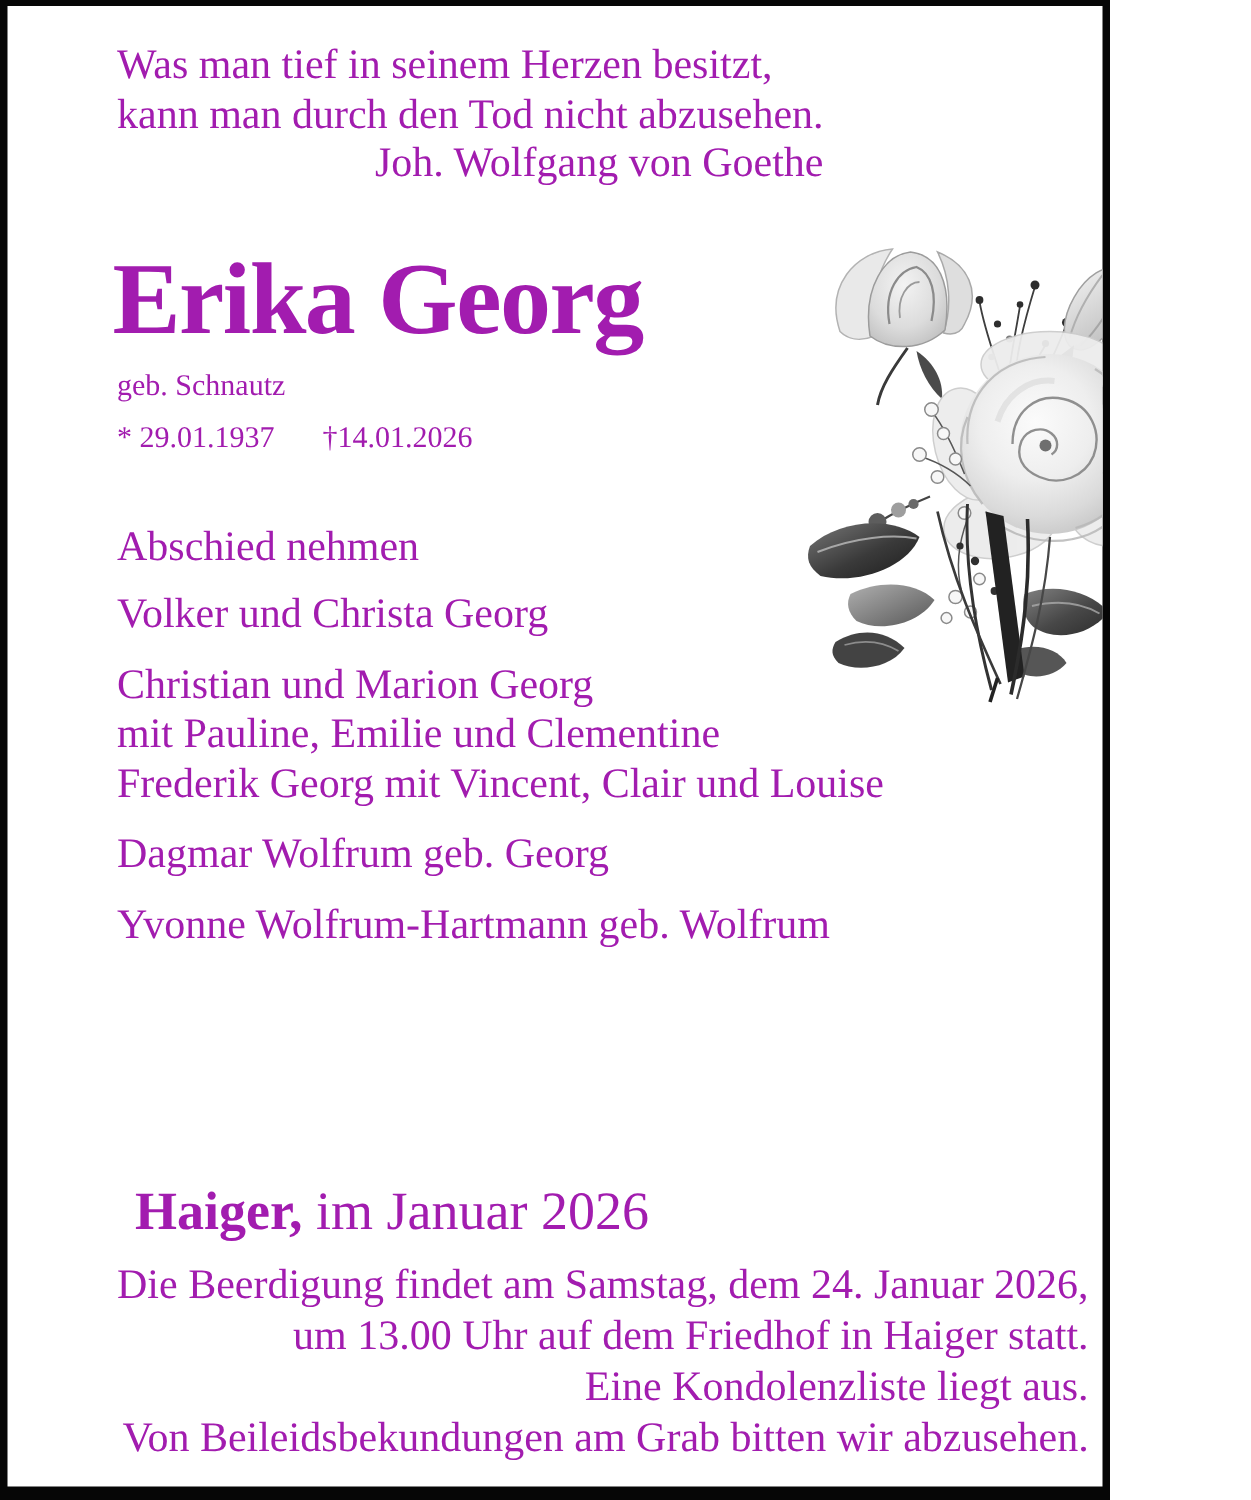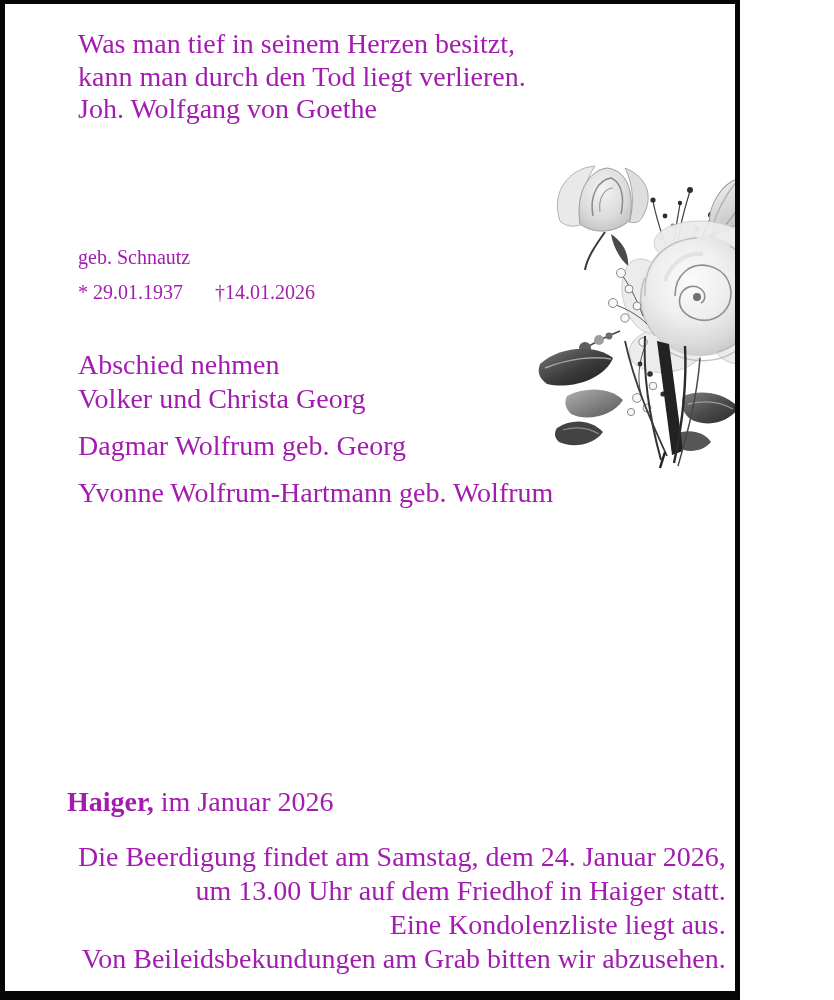--- a/index.html
+++ b/index.html
@@ -22,20 +22,21 @@
   }
   .abs { position: absolute; white-space: nowrap; }
 
   .quote {
     top: 24px;
     left: 73px;
     font-size: 28px;
     line-height: 32.5px;
   }
   .quote-attribution {
+    margin-left: 172px;
   }
 
   .deceased-name {
     top: 158px;
     left: 70px;
     font-size: 68px;
     font-weight: bold;
     letter-spacing: -1px;
     line-height: 1.1;
   }
@@ -58,50 +59,51 @@
     height: 326px;
   }
 
   .mourners {
     top: 344px;
     left: 73px;
     font-size: 28px;
     line-height: 33px;
   }
   .mourners p { margin: 0 0 14px 0; }
-  .mourners .intro { font-weight: normal; margin-bottom: 1px; }
+  .mourners .intro { font-weight: normal; margin-bottom: 12px; }
   .mourners .group { font-weight: normal; }
 
   .dateline {
     top: 782px;
-    left: 62px;
-    font-size: 28px;
+    left: 85px;
+    font-size: 36px;
   }
   .dateline-place { font-weight: bold; }
 
   .funeral {
     top: 836px;
     left: 73px;
     font-size: 28px;
     line-height: 34px;
     text-align: right;
   }
   .funeral p { margin: 0; }
 </style>
 </head>
 <body>
 
 <div class="page">
 
   <div class="abs quote">
     <div>Was man tief in seinem Herzen besitzt,</div>
-    <div>kann man durch den Tod liegt verlieren.</div>
+    <div>kann man durch den Tod nicht abzusehen.</div>
     <div class="quote-attribution">Joh. Wolfgang von Goethe</div>
   </div>
 
+  <div class="abs deceased-name">Erika Georg</div>
   <div class="abs maiden-name">geb. Schnautz</div>
   <div class="abs life-dates">
     <span>* 29.01.1937</span><span class="death-date">†14.01.2026</span>
   </div>
 
   <svg class="abs bouquet" viewBox="0 0 272 326" xmlns="http://www.w3.org/2000/svg" aria-hidden="true">
     <defs>
       <radialGradient id="petalBig" cx="42%" cy="38%" r="70%">
         <stop offset="0%" stop-color="#fbfbfb"></stop>
         <stop offset="45%" stop-color="#eeeeee"></stop>
@@ -237,20 +239,25 @@
     <path d="M175,212 C172,252 163,285 153,320" fill="none" stroke="#474747" stroke-width="1.5"></path>
     <path d="M140,306 L135,322" fill="none" stroke="#222222" stroke-width="2.4"></path>
   </svg>
 
   <div class="abs mourners">
     <p class="intro">Abschied nehmen</p>
     <p class="group">
       <span>Volker und Christa Georg</span>
     </p>
     <p class="group">
+      <span>Christian und Marion Georg</span><br>
+      <span>mit Pauline, Emilie und Clementine</span><br>
+      <span>Frederik Georg mit Vincent, Clair und Louise</span>
+    </p>
+    <p class="group">
       <span>Dagmar Wolfrum geb. Georg</span>
     </p>
     <p class="group">
       <span>Yvonne Wolfrum-Hartmann geb. Wolfrum</span><br>
     </p>
   </div>
 
   <div class="abs dateline">
     <span class="dateline-place">Haiger,</span>
     <span>im Januar 2026</span>

